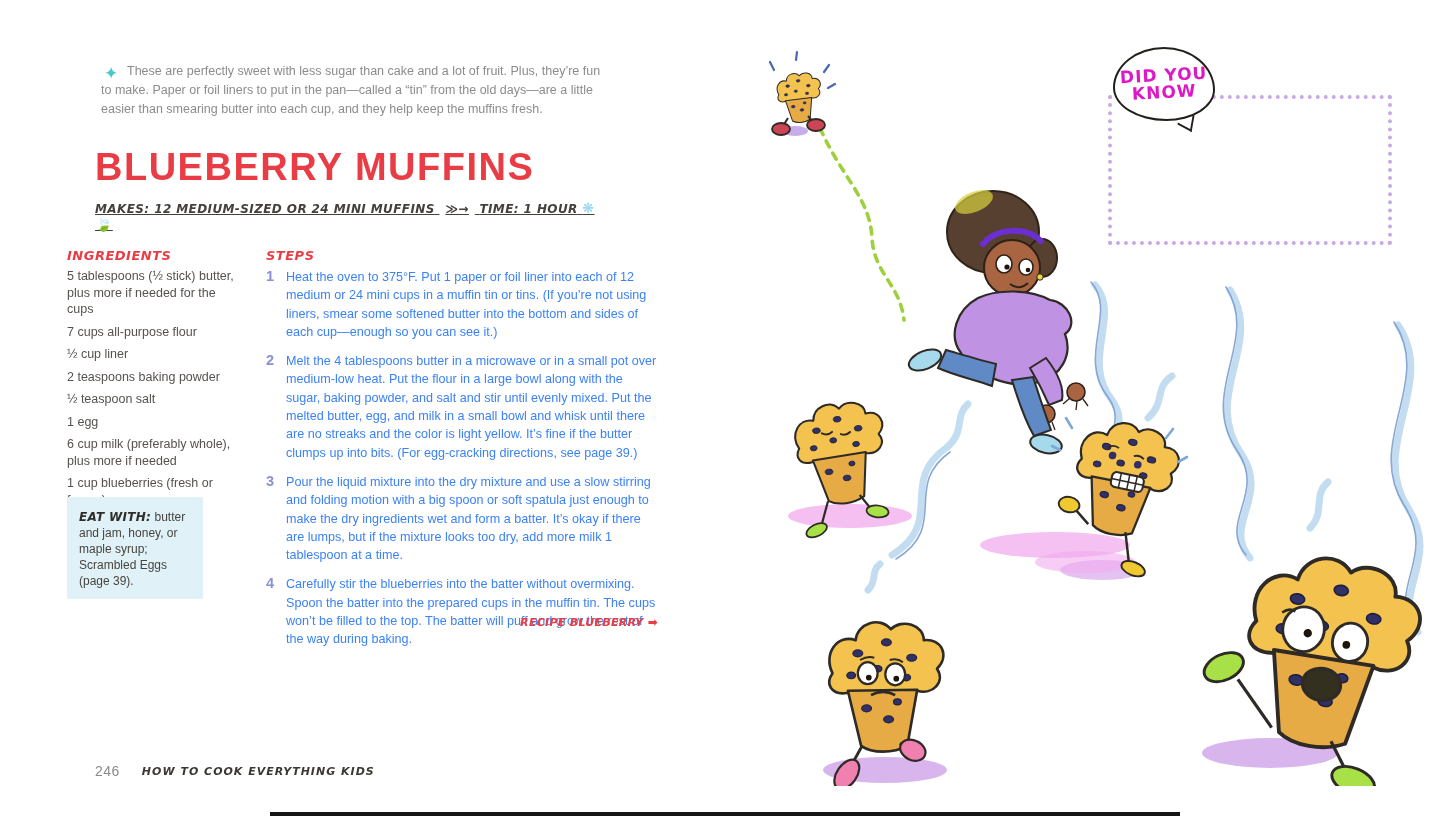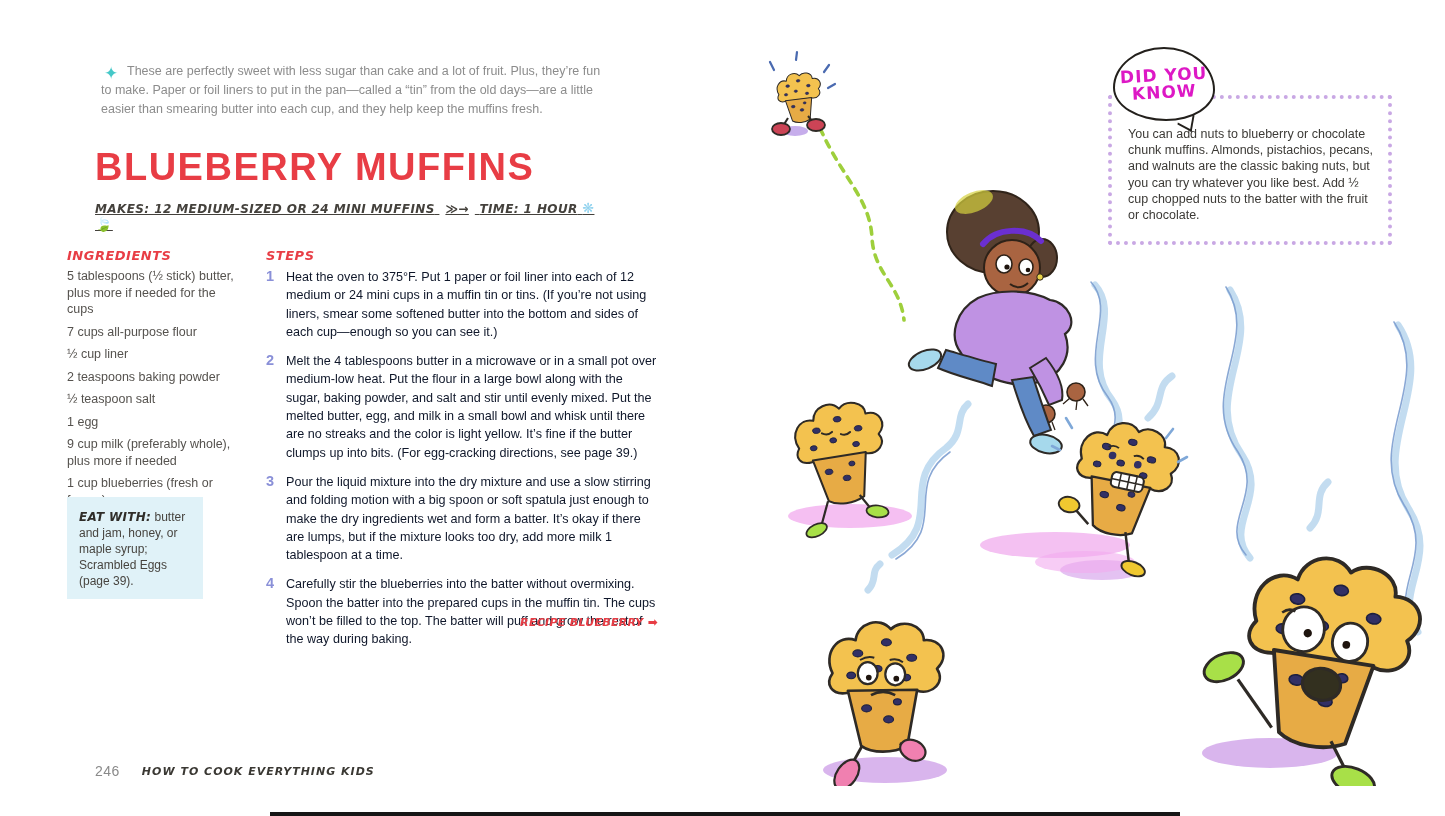--- a/index.html
+++ b/index.html
@@ -31,21 +31,21 @@
   .ing-head{left:67px;top:248px;}
   .ing-list{left:67px;top:268px;width:176px;font-size:12.5px;color:#55524e;
     line-height:16.5px;}
   .ing-list .ing{margin-bottom:6px;}
 
   .steps-head{left:266px;top:248px;}
   .steps{left:266px;top:268px;width:392px;}
   .step{display:flex;margin-bottom:11px;}
   .step-num{width:20px;flex:0 0 20px;color:var(--periwinkle);font-weight:bold;
     font-size:14.5px;}
-  .step-text{font-size:12.6px;line-height:18.3px;color:#0f172a;}
+  .step-text{font-size:12.6px;line-height:18.3px;color:#3b82f6;}
   .continues{left:430px;top:615px;width:228px;text-align:right;color:var(--red);
     font-size:11px;font-weight:bold;font-style:italic;letter-spacing:.3px;
     font-family:"DejaVu Sans",sans-serif;}
   .continues .arrow{font-style:normal;font-size:12px;}
 
   .eatwith{left:67px;top:497px;width:136px;background:var(--eatwith);
     padding:12px 10px 10px 12px;font-size:12px;line-height:16px;color:#47443f;}
   .eatwith b{font-style:italic;font-family:"DejaVu Sans",sans-serif;
     letter-spacing:.3px;color:#2f2d29;}
 
@@ -90,21 +90,21 @@
   </div>
 
   <div class="abs col-head ing-head">INGREDIENTS</div>
   <div class="abs ing-list">
     <div class="ing">5 tablespoons (½ stick) butter, plus more if needed for the cups</div>
     <div class="ing">7 cups all-purpose flour</div>
     <div class="ing">½ cup liner</div>
     <div class="ing">2 teaspoons baking powder</div>
     <div class="ing">½ teaspoon salt</div>
     <div class="ing">1 egg</div>
-    <div class="ing">9 cup milk (preferably whole), plus more if needed</div>
+    <div class="ing">6 cup milk (preferably whole), plus more if needed</div>
     <div class="ing">1 cup blueberries (fresh or frozen)</div>
   </div>
 
   <div class="abs eatwith">
     <b>EAT WITH:</b><span> butter and jam, honey, or maple syrup; Scrambled Eggs (page 39).</span>
   </div>
 
   <div class="abs col-head steps-head">STEPS</div>
   <div class="abs steps">
     <div class="step">
@@ -133,21 +133,20 @@
     <span class="pagenum">246</span>
     <span class="booktitle">HOW TO COOK EVERYTHING KIDS</span>
   </div>
 
   <div class="abs dyk-box"></div>
   <div class="abs dyk-tail"></div>
   <div class="abs dyk-bubble">
     <span class="l1">DID YOU</span>
     <span class="l2">KNOW</span>
   </div>
-  <p class="abs dyk-text">You can add nuts to blueberry or chocolate chunk muffins. Almonds, pistachios, pecans, and walnuts are the classic baking nuts, but you can try whatever you like best. Add ½ cup chopped nuts to the batter with the fruit or chocolate.</p>
 
   <svg class="abs" style="left:750px;top:30px;" width="695" height="756" viewBox="0 0 695 756">
     <defs>
       <g id="muffin-base">
         <path d="M -45,-8 C -54,-26 -40,-44 -24,-38 C -22,-54 -2,-60 8,-48 C 18,-58 38,-52 38,-38 C 54,-40 62,-24 50,-12 C 58,0 46,12 32,8 L -32,10 C -46,12 -52,2 -45,-8 Z" fill="#f3c24f" stroke="#2e2a26" stroke-width="2.4" stroke-linejoin="round"></path>
         <path d="M -31,8 L 32,7 L 23,58 C 10,65 -9,65 -19,58 Z" fill="#e7ab45" stroke="#2e2a26" stroke-width="2.4" stroke-linejoin="round"></path>
         <g fill="#323065" stroke="#1e2040" stroke-width="1">
           <ellipse cx="-22" cy="-26" rx="4.5" ry="3.2"></ellipse>
             <ellipse cx="4" cy="-36" rx="4.5" ry="3.2"></ellipse>
           <ellipse cx="27" cy="-22" rx="4.5" ry="3.2"></ellipse>

